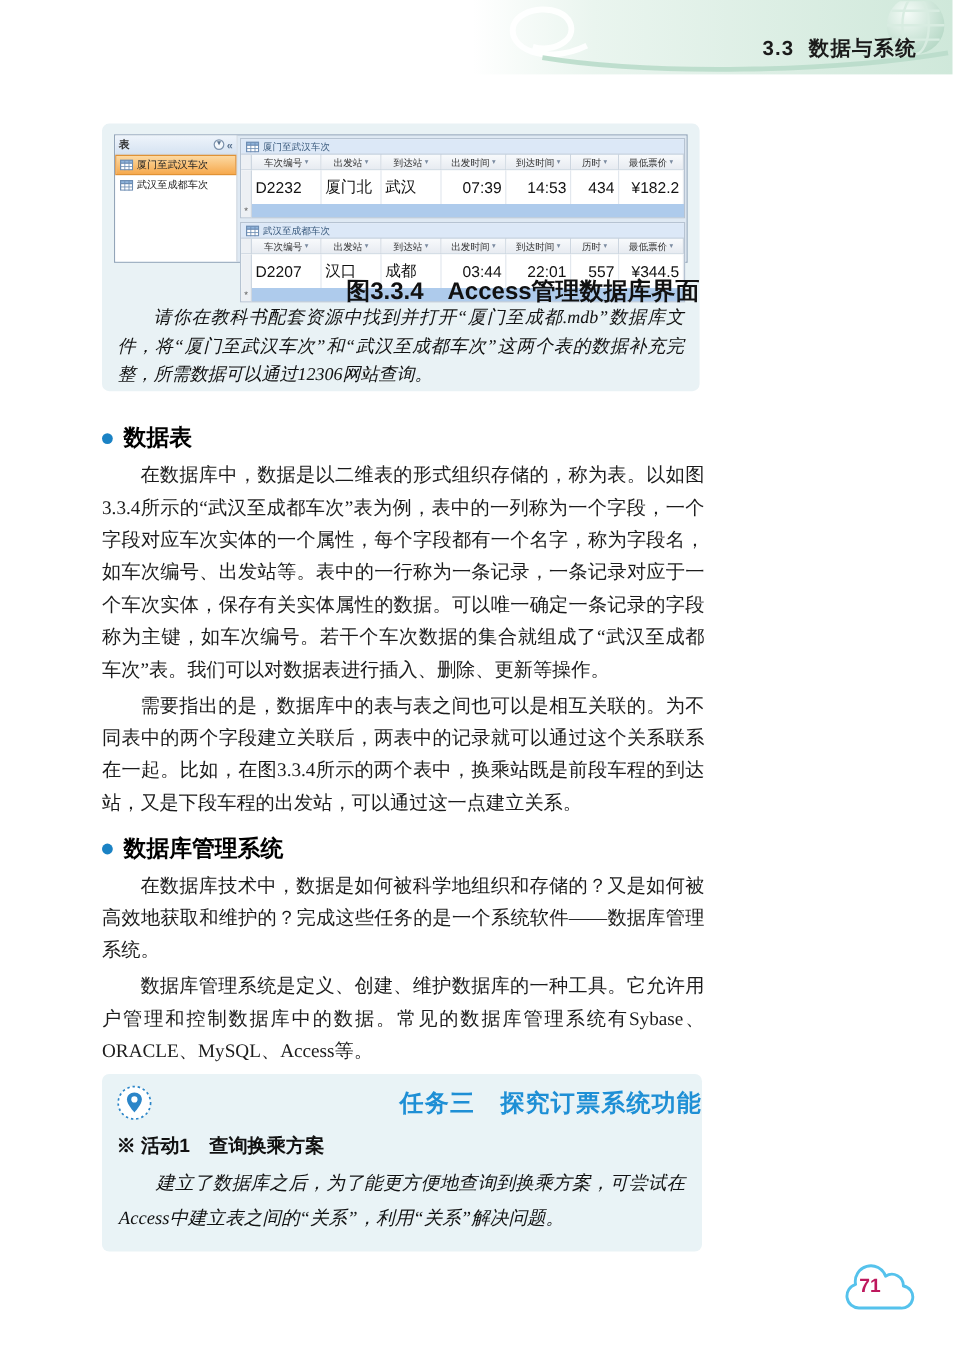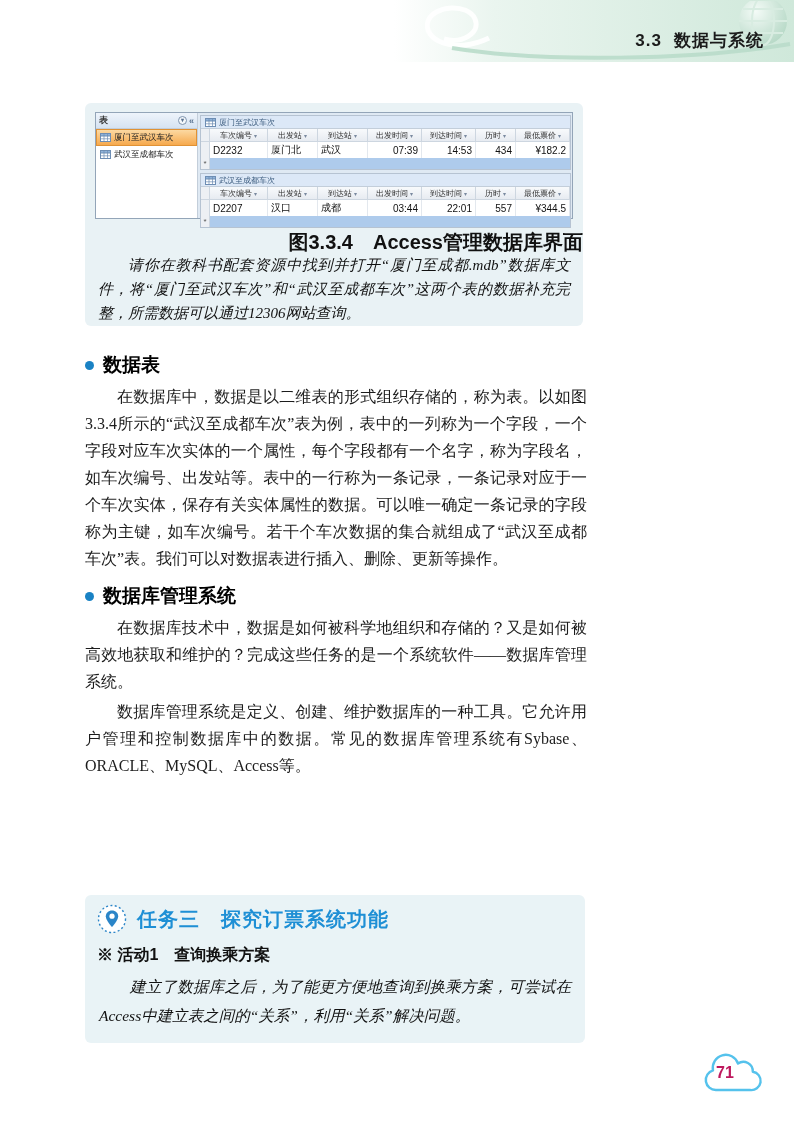--- a/index.html
+++ b/index.html
@@ -35,21 +35,21 @@
 
   .main { flex:1; display:flex; flex-direction:column; gap:3px; padding:2px 1px 1px 2px; background:#dfe9f3; }
   .panel { background:#fff; border:1px solid #b6c3d2; display:flex; flex-direction:column; }
   .panel-tab { height:13px; background:#dce8f7; display:flex; align-items:center; gap:3px; padding:0 4px;
                font-size:8px; color:#3a5a7d; border-bottom:1px solid #c3ceda; }
   .grid-head { display:flex; height:13px; }
   .corner { width:9px; background:#edf0f4; border-right:1px solid #cdd6e0; border-bottom:1px solid #cdd6e0; }
   .gh { background:linear-gradient(#f8fafc,#e7ebf1); border-right:1px solid #cdd6e0; border-bottom:1px solid #cdd6e0;
         font-size:8px; color:#333; display:flex; align-items:center; justify-content:center; gap:2px; }
   .gh::after { content:"▾"; font-size:6px; color:#7a8aa0; }
-  .grid-row { display:flex; height:16px; font-size:10px; color:#111; background:#fff; }
+  .grid-row { display:flex; height:28px; font-size:13px; color:#111; background:#fff; }
   .sel { width:9px; background:#edf0f4; border-right:1px solid #cdd6e0; font-size:8px; color:#555;
          display:flex; align-items:center; justify-content:center; }
   .cell { border-right:1px solid #e3e8ee; padding:0 3px; display:flex; align-items:center; overflow:hidden; }
   .cell.num { justify-content:flex-end; }
   .c0{width:58px}.c1{width:50px}.c2{width:50px}.c3{width:54px}.c4{width:54px}.c5{width:40px}.c6{flex:1}
   .new-row { display:flex; height:11px; }
   .new-fill { flex:1; background:#aecbec; }
 
   .caption { position:absolute; top:126px; width:100%; text-align:right;
              font-family:"Liberation Sans",sans-serif; font-weight:bold; font-size:20px; color:#111; }
@@ -60,21 +60,21 @@
   .column { position:absolute; left:85px; top:352px; width:502px; }
   .sec-heading { display:flex; align-items:center; gap:9px; color:#000000;
                  font-family:"Liberation Sans",sans-serif; font-weight:bold; font-size:19px; margin:0 0 5px; }
   .sec-heading .dot { width:9px; height:9px; border-radius:50%; background:#1a82c4; flex:0 0 auto; }
   .sec-heading.second { margin-top:11px; }
   p.body { font-size:16px; line-height:27px; text-align:justify; text-indent:2em; margin:3px 0; }
 
   
   .task-box { position:absolute; left:85px; top:895px; width:500px; height:148px;
               background:#e9f3f6; border-radius:6px; }
-  .task-banner { display:flex; justify-content:flex-start; align-items:center; gap:10px; padding-top:9px;margin-left:12px; }
+  .task-banner { display:flex; justify-content:space-between; align-items:center; gap:10px; padding-top:9px;margin-left:12px; }
   .task-title { color:#1e8fd5; font-family:"Liberation Sans",sans-serif; font-weight:bold; font-size:20px;
                 letter-spacing:1px; }
   .activity { margin:11px 0 0 12px; font-family:"Liberation Sans",sans-serif; font-weight:bold;
               font-size:16px; color:#111; }
   .task-body { margin:6px 14px 0; font-style:italic; font-size:15.5px; line-height:29px;
                text-indent:2em; text-align:justify; color:#111; }
 
   
   .cloud { position:absolute; left:700px; top:1052px; width:64px; height:46px; }
   .cloud .num { position:absolute; left:16px; top:12px; width:100%; text-align:left;
@@ -213,20 +213,21 @@
     <div class="caption">图3.3.4　Access管理数据库界面</div>
     <div class="tip">请你在教科书配套资源中找到并打开“厦门至成都.mdb”数据库文件，将“厦门至武汉车次”和“武汉至成都车次”这两个表的数据补充完整，所需数据可以通过12306网站查询。</div>
   </div>
 
   <div class="column">
     <div class="sec-heading">
       <span class="dot"></span>
       <span>数据表</span>
     </div>
     <p class="body">在数据库中，数据是以二维表的形式组织存储的，称为表。以如图3.3.4所示的“武汉至成都车次”表为例，表中的一列称为一个字段，一个字段对应车次实体的一个属性，每个字段都有一个名字，称为字段名，如车次编号、出发站等。表中的一行称为一条记录，一条记录对应于一个车次实体，保存有关实体属性的数据。可以唯一确定一条记录的字段称为主键，如车次编号。若干个车次数据的集合就组成了“武汉至成都车次”表。我们可以对数据表进行插入、删除、更新等操作。</p>
+    <p class="body">需要指出的是，数据库中的表与表之间也可以是相互关联的。为不同表中的两个字段建立关联后，两表中的记录就可以通过这个关系联系在一起。比如，在图3.3.4所示的两个表中，换乘站既是前段车程的到达站，又是下段车程的出发站，可以通过这一点建立关系。</p>
 
     <div class="sec-heading second">
       <span class="dot"></span>
       <span>数据库管理系统</span>
     </div>
     <p class="body">在数据库技术中，数据是如何被科学地组织和存储的？又是如何被高效地获取和维护的？完成这些任务的是一个系统软件——数据库管理系统。</p>
     <p class="body">数据库管理系统是定义、创建、维护数据库的一种工具。它允许用户管理和控制数据库中的数据。常见的数据库管理系统有Sybase、ORACLE、MySQL、Access等。</p>
   </div>
 
   <div class="task-box">

